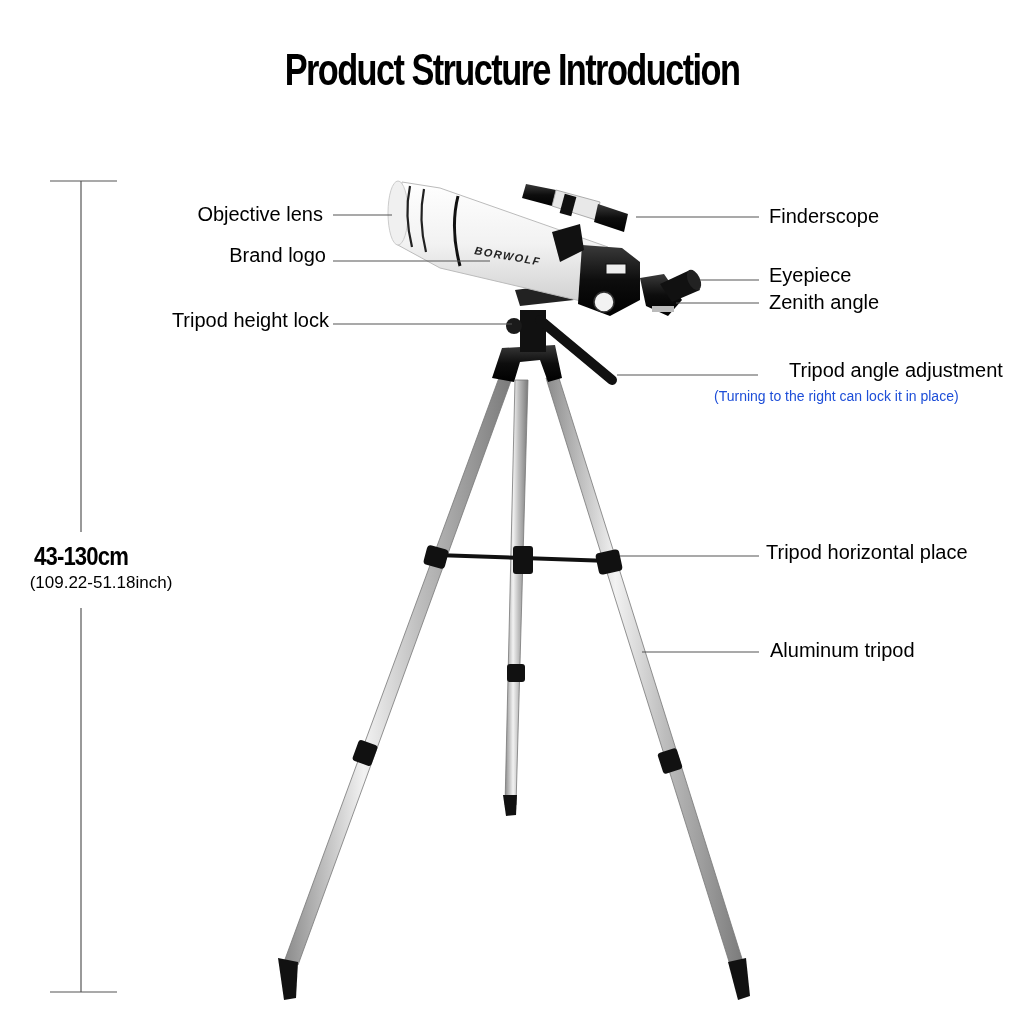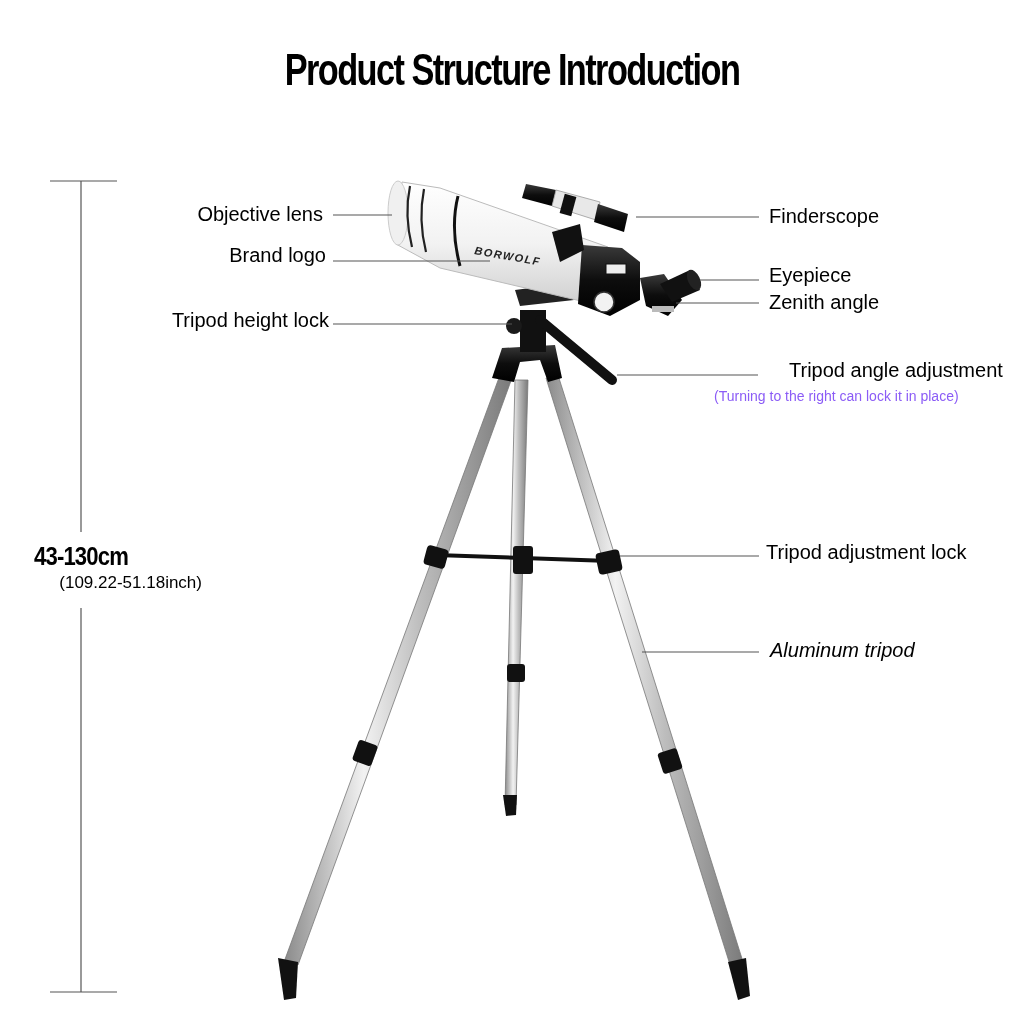--- a/index.html
+++ b/index.html
@@ -5,23 +5,23 @@
     html, body { margin: 0; padding: 0; background: #ffffff; }
     body { width: 1024px; height: 1024px; position: relative; overflow: hidden; font-family: "Liberation Sans", sans-serif; color: #000; }
     .title {
       position: absolute; left: 0; top: 40px; width: 1024px; text-align: center;
       font-family: "Liberation Sans", sans-serif; font-weight: bold; font-size: 44px;
       letter-spacing: -2px; transform: scaleX(0.78); transform-origin: center;
       line-height: 60px;
     }
     .label { position: absolute; font-size: 20px; line-height: 22px; white-space: nowrap; color: #000; }
     .label.right-align { text-align: center; }
-    .sublabel { position: absolute; font-size: 14px; line-height: 16px; white-space: nowrap; color: #8b5cf6; }
+    .sublabel { position: absolute; font-size: 14px; line-height: 16px; white-space: nowrap; color: #1d4ed8; }
     .dim-main { position: absolute; left: 0; width: 162px; text-align: center; top: 541px; font-weight: bold; font-size: 26px; letter-spacing: -1px; transform: scaleX(0.85); }
-    .dim-sub { position: absolute; left: 0; width: 202px; text-align: right; top: 573px; font-size: 17px; }
+    .dim-sub { position: absolute; left: 0; width: 202px; text-align: center; top: 573px; font-size: 17px; }
     svg.diagram { position: absolute; left: 0; top: 0; }
   </style>
 </head>
 <body>
 
 <div class="title">Product Structure Introduction</div>
 
 <svg class="diagram" width="1024" height="1024" viewBox="0 0 1024 1024" xmlns="http://www.w3.org/2000/svg">
   <defs>
     <linearGradient id="alu" x1="0" x2="1" y1="0" y2="0">
@@ -132,17 +132,17 @@
 
 <div class="label right-align" style="right:701px; top:203px;">Objective lens</div>
 <div class="label right-align" style="right:698px; top:244px;">Brand logo</div>
 <div class="label right-align" style="right:695px; top:309px;">Tripod height lock</div>
 
 <div class="label" style="left:769px; top:205px;">Finderscope</div>
 <div class="label" style="left:769px; top:264px;">Eyepiece</div>
 <div class="label" style="left:769px; top:291px;">Zenith angle</div>
 <div class="label" style="left:765px; top:359px;margin-left:24px;">Tripod angle adjustment</div>
 <div class="sublabel" style="left:714px; top:388px;">(Turning to the right can lock it in place)</div>
-<div class="label" style="left:766px; top:541px;">Tripod adjustment lock</div>
-<div class="label" style="left:770px; top:639px;font-style:italic;">Aluminum tripod</div>
+<div class="label" style="left:766px; top:541px;">Tripod horizontal place</div>
+<div class="label" style="left:770px; top:639px;">Aluminum tripod</div>
 
 <div class="dim-main">43-130cm</div>
 <div class="dim-sub">(109.22-51.18inch)</div>
 
 </body></html>

